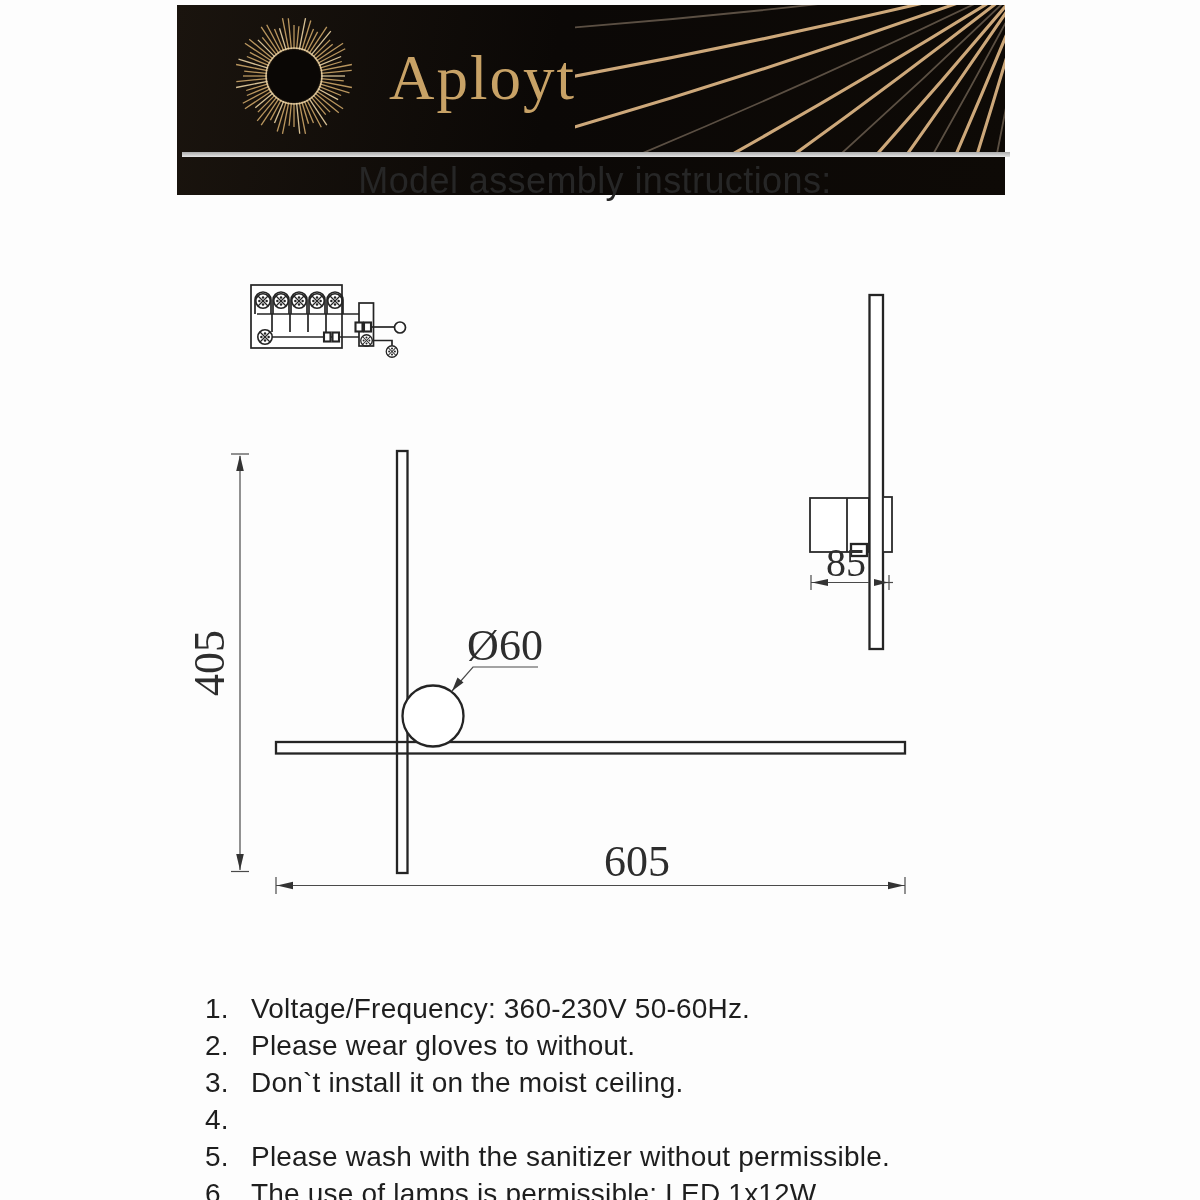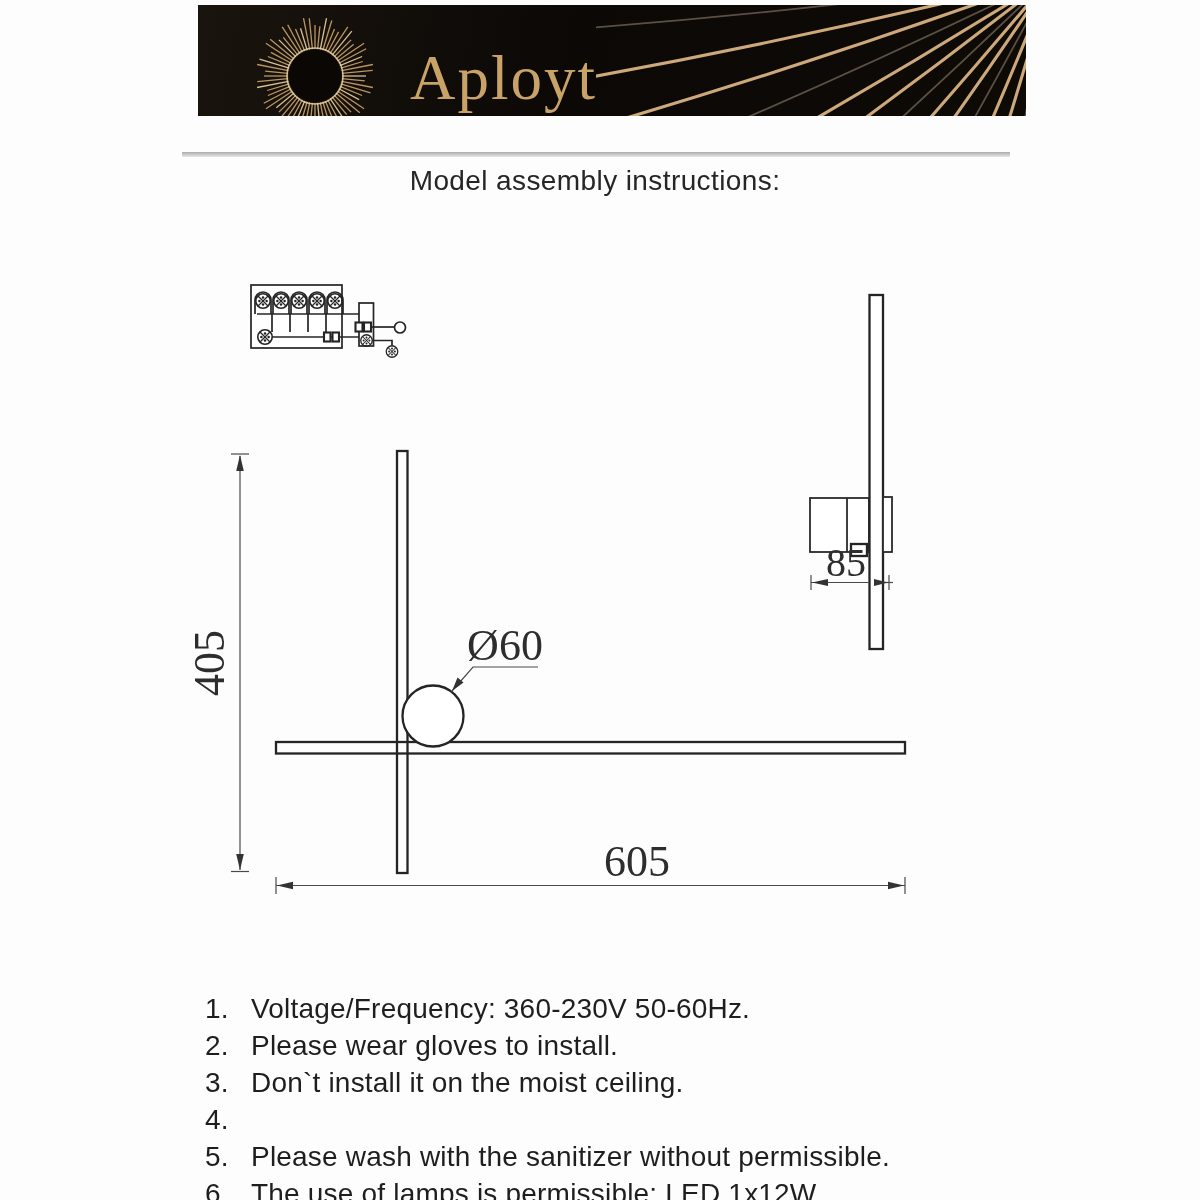--- a/index.html
+++ b/index.html
@@ -3,41 +3,41 @@
 <meta charset="utf-8">
 <style>
   * { margin:0; padding:0; box-sizing:border-box; }
   html,body { width:1200px; height:1200px; }
   body { background:#ffffff; font-family:"Liberation Sans", sans-serif; position:relative; overflow:hidden; }
 
   .page { position:absolute; left:0; top:0; width:1200px; height:1200px; background:#fdfdfd; }
 
   
   .banner {
-    position:absolute; left:198px; top:5px; width:828px; height:111px;
+    position:absolute; left:177px; top:5px; width:828px; height:190px;
     background:linear-gradient(100deg,#1a140e 0%, #0b0806 45%, #0e0a06 100%);
     overflow:hidden;
   }
   .banner-shadow {
     position:absolute; left:182px; top:152px; width:828px; height:5px;
     background:linear-gradient(to bottom,#ababab,#e6e6e6);
   }
   .logo-svg { position:absolute; left:52px; top:6px; }
   .corner-rays { position:absolute; right:0; top:0; }
   .brand {
     position:absolute; left:212px; top:0; height:147px;
     display:flex; align-items:center;
     font-family:"Liberation Serif", serif;
     font-size:63px; font-weight:400; letter-spacing:2px;
     color:#c8a266;
   }
 
   
   .title { position:absolute; left:0; top:164px; width:1190px; text-align:center; color:#262626; }
-  .title .l1 { font-size:28px; font-weight:500; letter-spacing:.4px; line-height:33px; }
+  .title .l1 { font-size:36px; font-weight:500; letter-spacing:.4px; line-height:33px; }
   .title .l2 { font-size:27px; font-weight:500; letter-spacing:.4px; line-height:33px; }
 
   
   .drawing { position:absolute; left:0; top:255px; }
   .part  { fill:#ffffff; stroke:#242424; stroke-width:2.3; }
   .partx { fill:none;    stroke:#242424; stroke-width:2.3; }
   .thin  { fill:#ffffff; stroke:#2a2a2a; stroke-width:1.8; }
   .wire line, .wire path, .wire polyline { stroke:#242424; stroke-width:1.7; fill:none; }
   .wire rect { fill:#ffffff; stroke:#242424; stroke-width:1.7; }
   .wire rect.plug { stroke-width:2.1; }
@@ -249,21 +249,21 @@
     </g>
   </svg>
 
   <div class="instructions">
     <div class="item">
       <span class="num">1.</span>
       <span class="txt">Voltage/Frequency: 360-230V 50-60Hz.</span>
     </div>
     <div class="item">
       <span class="num">2.</span>
-      <span class="txt">Please wear gloves to install.</span>
+      <span class="txt">Please wear gloves to without.</span>
     </div>
     <div class="item">
       <span class="num">3.</span>
       <span class="txt">Don`t install it on the moist ceiling.</span>
     </div>
     <div class="item">
       <span class="num">4.</span>
     </div>
     <div class="item">
       <span class="num">5.</span>

